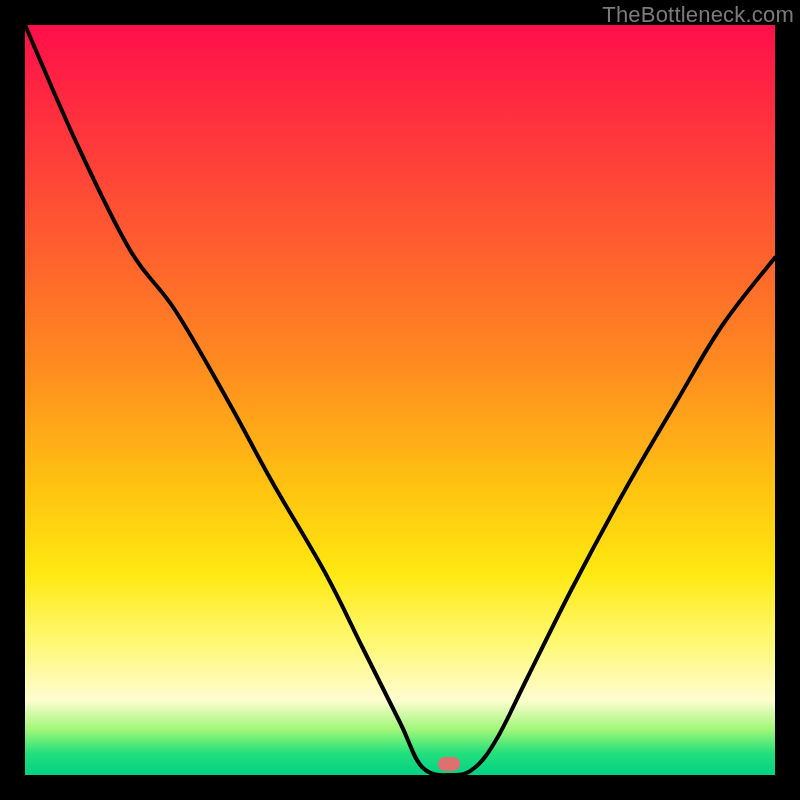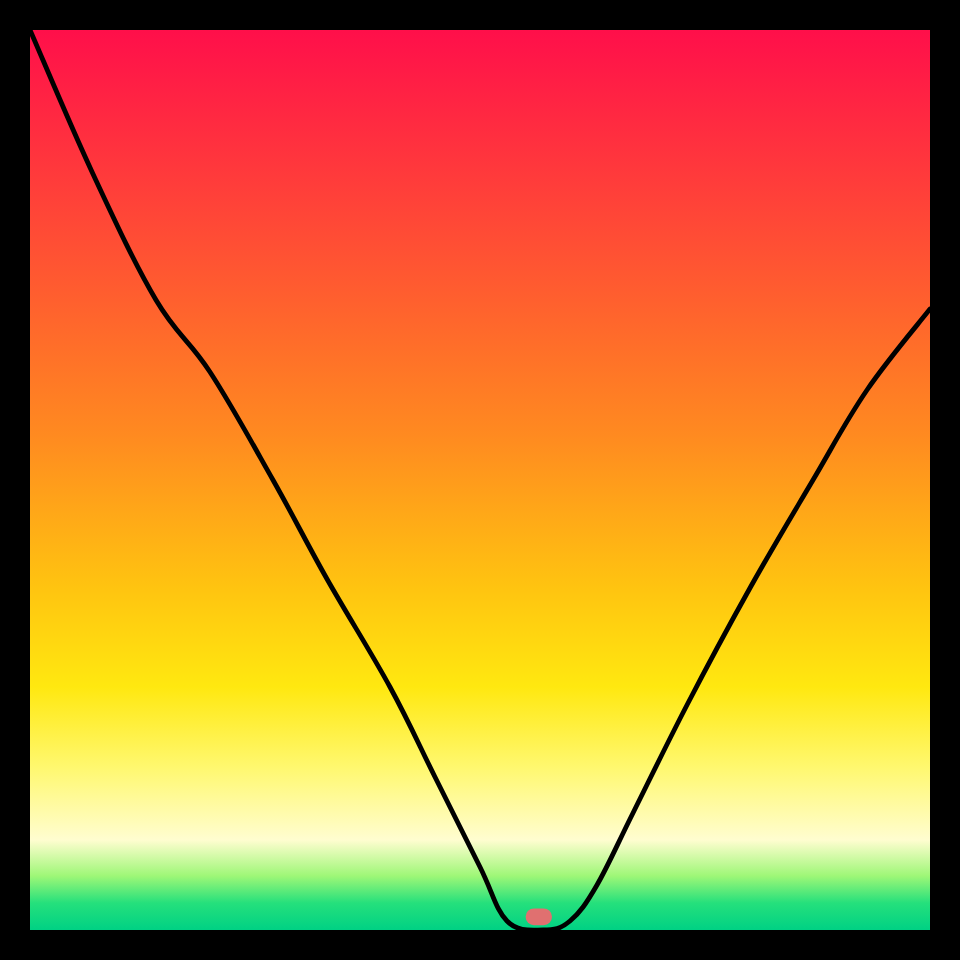--- a/index.html
+++ b/index.html
@@ -65,20 +65,21 @@
     height: 14px;
     border-radius: 8px;
     background: #e07070;
     z-index: 2;
   }
 </style>
 </head>
 <body>
 
 <div class="frame">
+  <div class="watermark">TheBottleneck.com</div>
 
   <div class="plot">
 
     <div class="marker" style="left: 412.75px; top: 731.75px; background: rgb(224, 112, 112);"></div>
 
     <svg class="curve" viewBox="0 0 750 750" preserveAspectRatio="none">
       <path d="M 0.0 0.0 C 9.5 21.6, 33.6 79.5, 52.5 120.0 C 71.4 160.5, 87.5 195.3, 105.0 225.0 C 122.6 254.7, 132.4 258.0, 150.0 285.0 C 167.6 312.0, 184.9 343.9, 202.5 375.0 C 220.1 406.1, 229.9 426.4, 247.5 457.5 C 265.1 488.6, 283.8 517.8, 300.0 547.5 C 316.2 577.2, 324.0 595.5, 337.5 622.5 C 351.0 649.5, 364.2 675.9, 375.0 697.5 C 385.8 719.1, 388.1 733.0, 397.5 742.5 C 406.9 752.0, 418.0 750.0, 427.5 750.0 C 436.9 750.0, 441.9 749.3, 450.0 742.5 C 458.1 735.8, 463.1 728.7, 472.5 712.5 C 481.9 696.3, 489.0 679.5, 502.5 652.5 C 516.0 625.5, 530.0 596.3, 547.5 562.5 C 565.0 528.8, 581.1 498.8, 600.0 465.0 C 618.9 431.3, 635.0 404.7, 652.5 375.0 C 670.0 345.3, 680.0 325.6, 697.5 300.0 C 715.0 274.4, 740.5 244.7, 750.0 232.5" fill="none" stroke="#000" stroke-width="4" stroke-linecap="round" stroke-linejoin="round"></path>
     </svg>
 
   </div>

